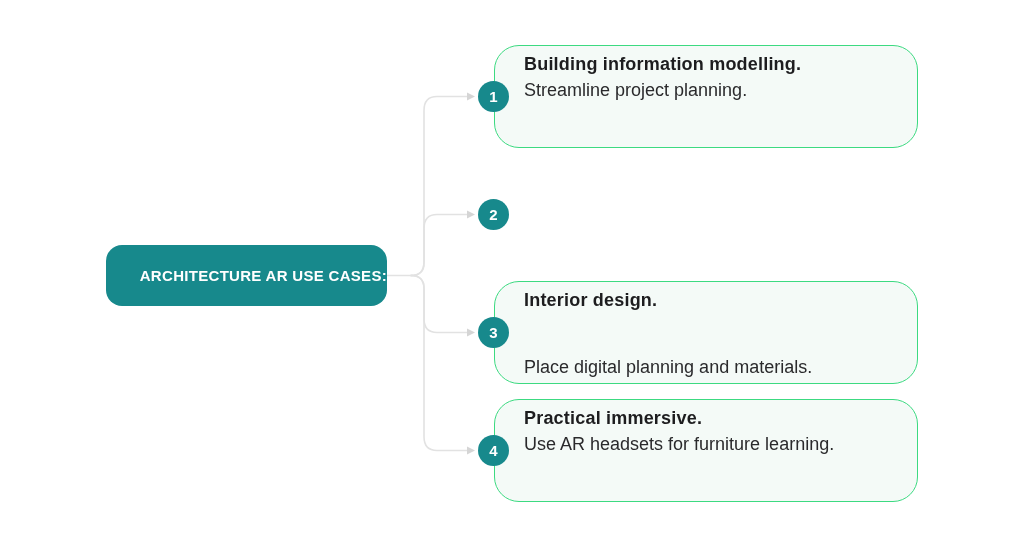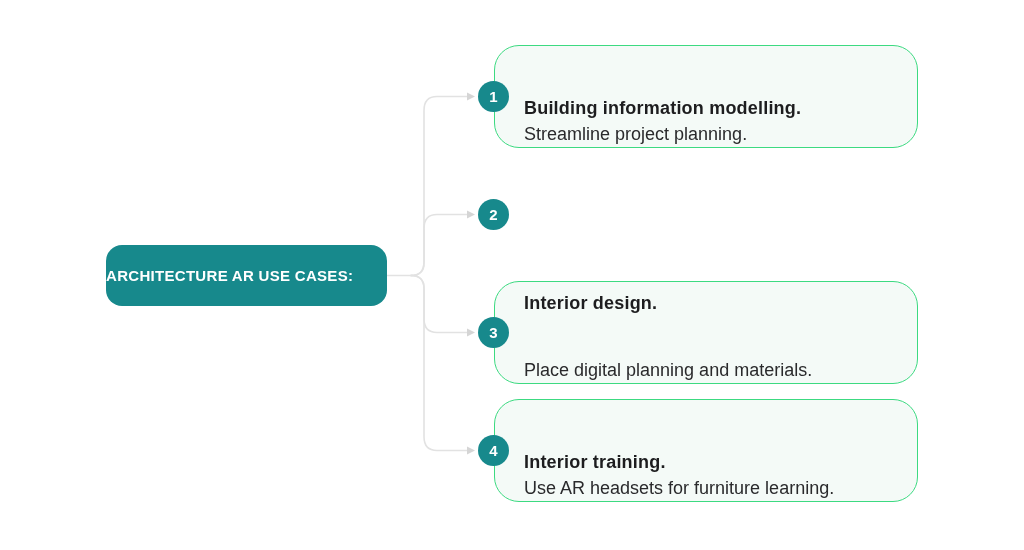--- a/index.html
+++ b/index.html
@@ -16,30 +16,30 @@
   .canvas{
     position:relative;width:1024px;height:550px;background:#fff;overflow:hidden;
     font-family:"Liberation Sans","DejaVu Sans",sans-serif;
   }
   .connectors{position:absolute;left:0;top:0;width:1024px;height:550px;}
   .connectors path{fill:none;stroke:var(--connector);stroke-width:1.6;stroke-linecap:round;}
   .connectors polygon{fill:var(--arrow);}
   .root-node{
     position:absolute;left:106px;top:245px;width:281px;height:61px;
     background:var(--teal);border-radius:16px;
-    display:flex;align-items:center;justify-content:flex-start;
+    display:flex;align-items:center;justify-content:flex-end;
   }
   .root-node span{
     color:var(--node-text);font-size:15px;font-weight:bold;letter-spacing:.3px;
     text-align:center;white-space:nowrap;
   }
   .card{
     position:absolute;left:494px;width:424px;height:103px;box-sizing:border-box;
     background:var(--card-bg);border:1.6px solid var(--card-border);border-radius:25px;
-    display:flex;flex-direction:column;justify-content:flex-end;
+    display:flex;flex-direction:column;justify-content:flex-start;
     padding:5px 20px 0 29px;
   }
   .card-top-0{top:45px;}
   .card-top-1{top:163px;}
   .card-top-2{top:281px;gap:41px;}
   .card-top-3{top:399px;}
   .card-title{
     font-size:18px;font-weight:bold;color:var(--title-text);
     line-height:26px;letter-spacing:.2px;
   }
@@ -79,21 +79,21 @@
 
   <div class="card card-top-0">
     <div class="card-title">Building information modelling.</div>
     <div class="card-desc">Streamline project planning.</div>
   </div>
   <div class="card card-top-2">
     <div class="card-title">Interior design.</div>
     <div class="card-desc">Place digital planning and materials.</div>
   </div>
   <div class="card card-top-3">
-    <div class="card-title">Interior training.</div>
+    <div class="card-title">Practical immersive.</div>
     <div class="card-desc">Use AR headsets for furniture learning.</div>
   </div>
 
   <div class="badge badge-top-0">
     <span>1</span>
   </div>
   <div class="badge badge-top-1">
     <span>2</span>
   </div>
   <div class="badge badge-top-2">

